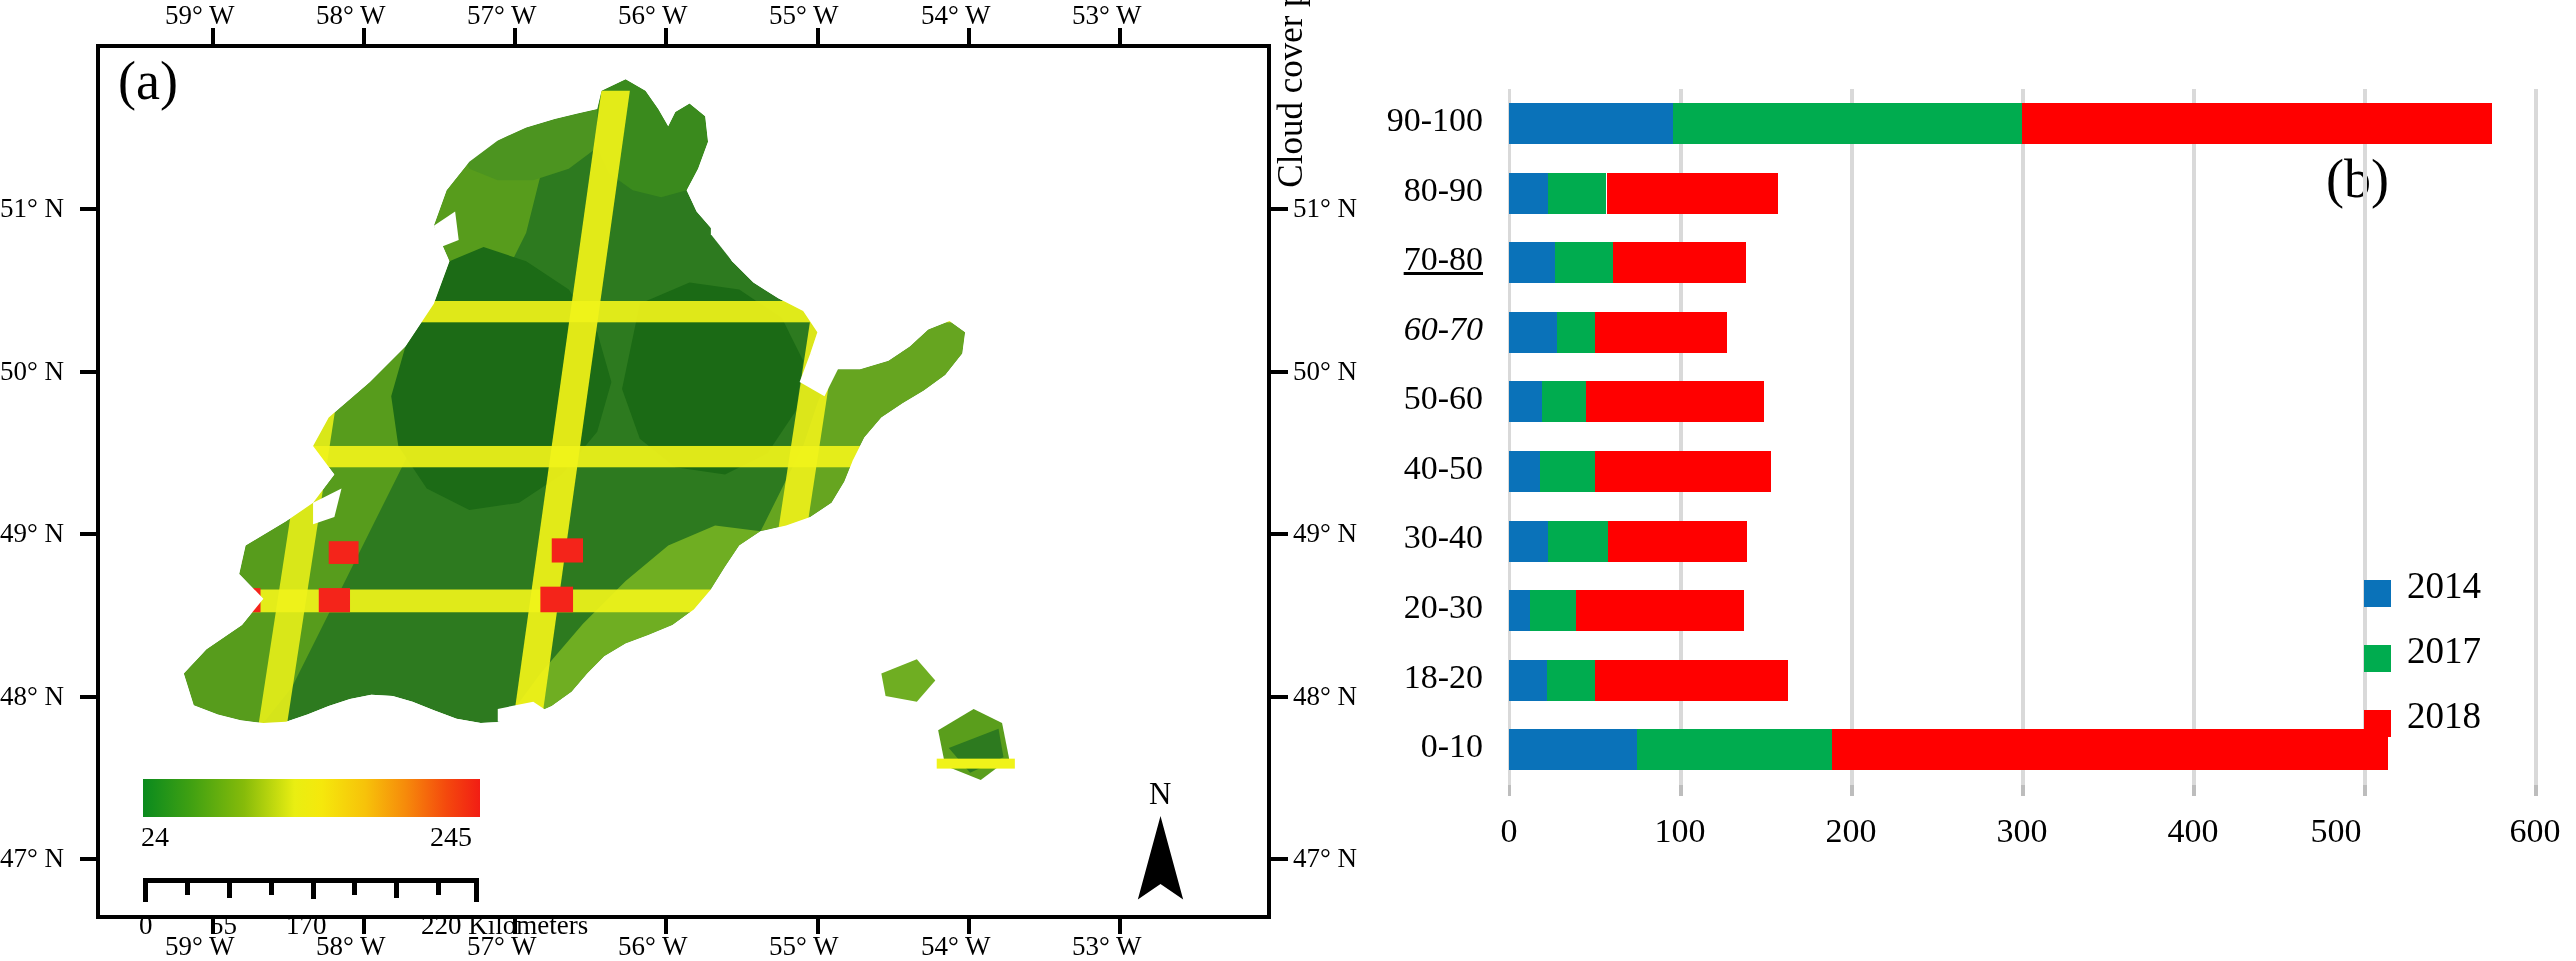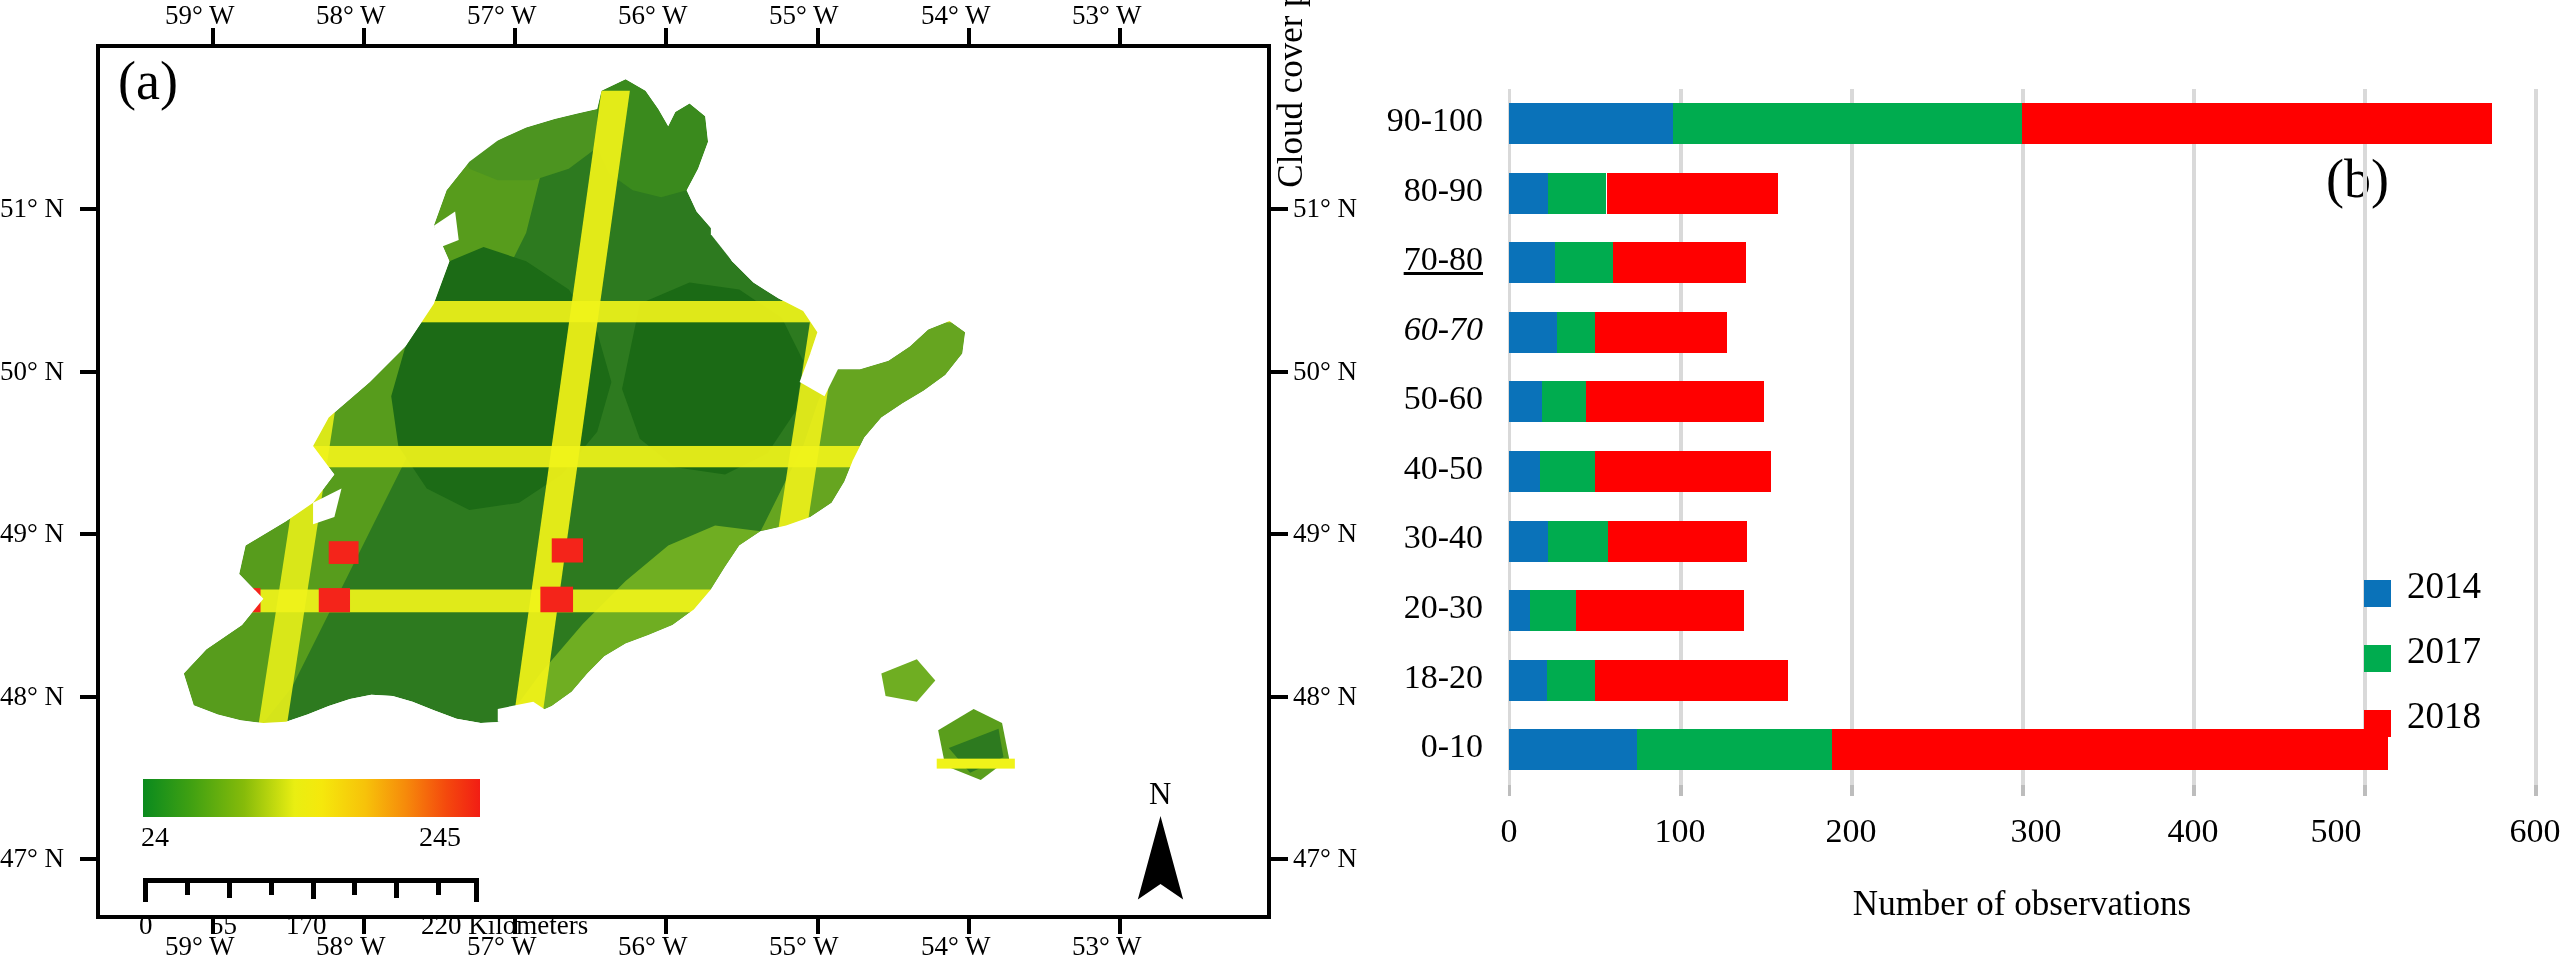--- a/index.html
+++ b/index.html
@@ -185,21 +185,21 @@
           <rect x="1178" y="1000" width="110" height="14" fill="#f0f31a"></rect>
           <path d="M1100,880 L1150,860 L1176,890 L1150,920 L1106,912 Z" fill="#6fae22"></path>
         </g>
       </g>
     </svg>
 
     <div id="map-label-a">(a)</div>
 
     <div id="ramp-box" style="left:43px;top:731px;"></div>
     <div id="ramp-min" style="left:41px;top:773px;">24</div>
-    <div id="ramp-max" style="left:319px;top:773px;">245</div>
+    <div id="ramp-max" style="left:330px;top:773px;">245</div>
 
     <div id="scalebar" style="left:43px;top:830px;">
       <div class="sb-top"></div>
       <div class="sb-tk" style="left:0px;height:24px;"></div>
       <div class="sb-tk" style="left:42px;height:17px;"></div>
       <div class="sb-tk" style="left:84px;height:20px;"></div>
       <div class="sb-tk" style="left:126px;height:17px;"></div>
       <div class="sb-tk" style="left:168px;height:21px;"></div>
       <div class="sb-tk" style="left:209px;height:17px;"></div>
       <div class="sb-tk" style="left:251px;height:20px;"></div>
@@ -270,34 +270,33 @@
 
 <div class="axis-lab" style="left:1293px;top:193px;">51° N</div>
 <div class="axis-lab" style="left:1293px;top:356px;">50° N</div>
 <div class="axis-lab" style="left:1293px;top:518px;">49° N</div>
 <div class="axis-lab" style="left:1293px;top:681px;">48° N</div>
 <div class="axis-lab" style="left:1293px;top:843px;">47° N</div>
 
 <div id="panel-b">
   <div id="panel-b-label">(b)</div>
   <div id="ylabel">Cloud cover percentage</div>
-  <div id="xlabel">Number of observations</div>
   <div id="plot">
       <div class="gridline" style="left: -1.4px;"></div>
       <div class="xtickmark" style="left: -1.4px; top: 696px;"></div>
       <div class="xtl" style="left: -71px; top: 723px;">0</div>
       <div class="gridline" style="left: 170px;"></div>
       <div class="xtickmark" style="left: 170px; top: 696px;"></div>
       <div class="xtl" style="left: 100px; top: 723px;">100</div>
       <div class="gridline" style="left: 341px;"></div>
       <div class="xtickmark" style="left: 341px; top: 696px;"></div>
       <div class="xtl" style="left: 271px; top: 723px;">200</div>
       <div class="gridline" style="left: 512px;"></div>
       <div class="xtickmark" style="left: 512px; top: 696px;"></div>
-      <div class="xtl" style="left: 456px; top: 723px;">300</div>
+      <div class="xtl" style="left: 442px; top: 723px;">300</div>
       <div class="gridline" style="left: 683px;"></div>
       <div class="xtickmark" style="left: 683px; top: 696px;"></div>
       <div class="xtl" style="left: 613px; top: 723px;">400</div>
       <div class="gridline" style="left: 854px;"></div>
       <div class="xtickmark" style="left: 854px; top: 696px;"></div>
       <div class="xtl" style="left: 756px; top: 723px;">500</div>
       <div class="gridline" style="left: 1025px;"></div>
       <div class="xtickmark" style="left: 1025px; top: 696px;"></div>
       <div class="xtl" style="left: 955px; top: 723px;">600</div>
       <div class="barrow" style="top: 14px; width: 1026px;">

